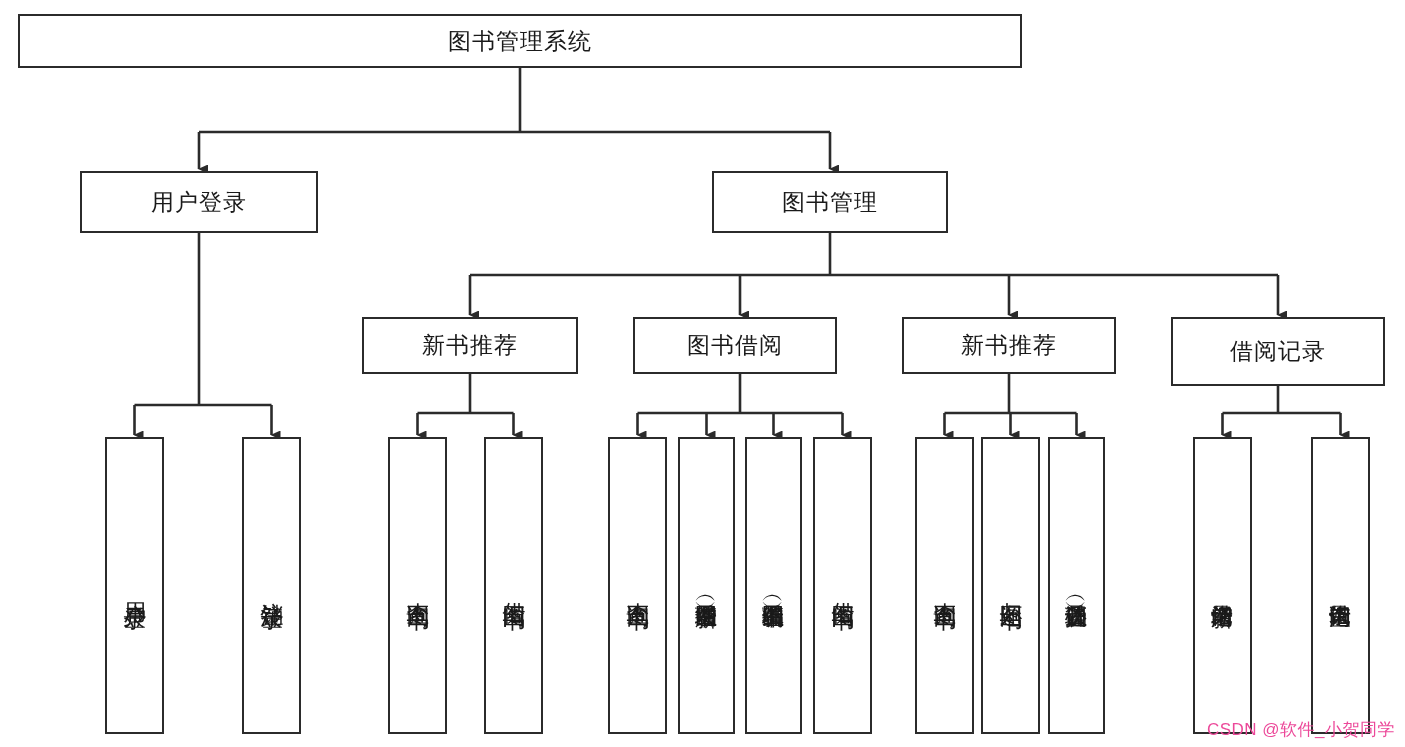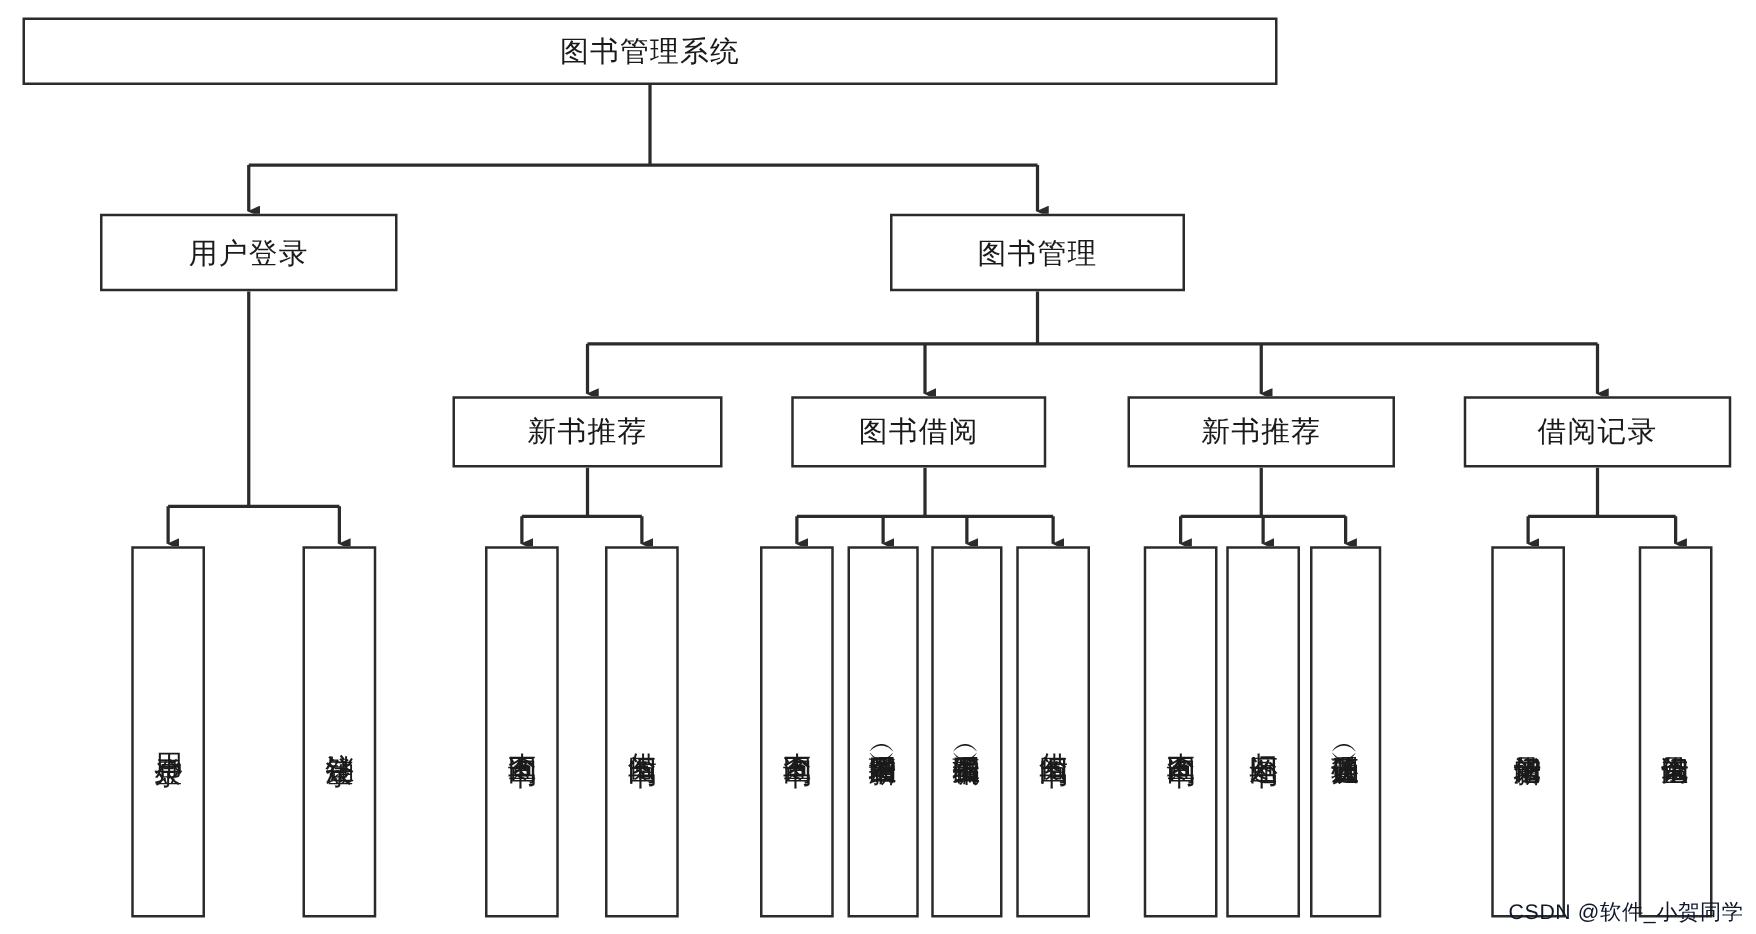--- a/index.html
+++ b/index.html
@@ -65,21 +65,21 @@
   .node-label-v.tight {
     letter-spacing: 0px;
     line-height: 1.05;
     font-size: 22px;
   }
   #watermark {
     position: absolute;
     right: 10px;
     bottom: 6px;
     font-size: 17px;
-    color: #0f172a;
+    color: #ec4899;
     letter-spacing: 0.5px;
     white-space: nowrap;
     pointer-events: none;
   }
 </style>
 </head>
 <body>
 
 <div id="diagram-root">
 
@@ -138,21 +138,21 @@
       </div>
       <div class="node-box" style="left: 362px; top: 317px; width: 216px; height: 57px; align-items: center;">
         <span class="node-label-h">新书推荐</span>
       </div>
       <div class="node-box" style="left: 633px; top: 317px; width: 204px; height: 57px;">
         <span class="node-label-h">图书借阅</span>
       </div>
       <div class="node-box" style="left: 902px; top: 317px; width: 214px; height: 57px;">
         <span class="node-label-h">新书推荐</span>
       </div>
-      <div class="node-box" style="left: 1171px; top: 317px; width: 214px; height: 57px;">
+      <div class="node-box" style="left: 1171px; top: 317px; width: 214px; height: 69px;">
         <span class="node-label-h">借阅记录</span>
       </div>
       <div class="node-box leaf" style="left: 105px; top: 437px; width: 59px; height: 297px;">
         <span class="node-label-v">用户登录</span>
       </div>
       <div class="node-box leaf" style="left: 242px; top: 437px; width: 59px; height: 297px;">
         <span class="node-label-v">注销登录</span>
       </div>
       <div class="node-box leaf" style="left: 388px; top: 437px; width: 59px; height: 297px;">
         <span class="node-label-v">查询图书</span>

